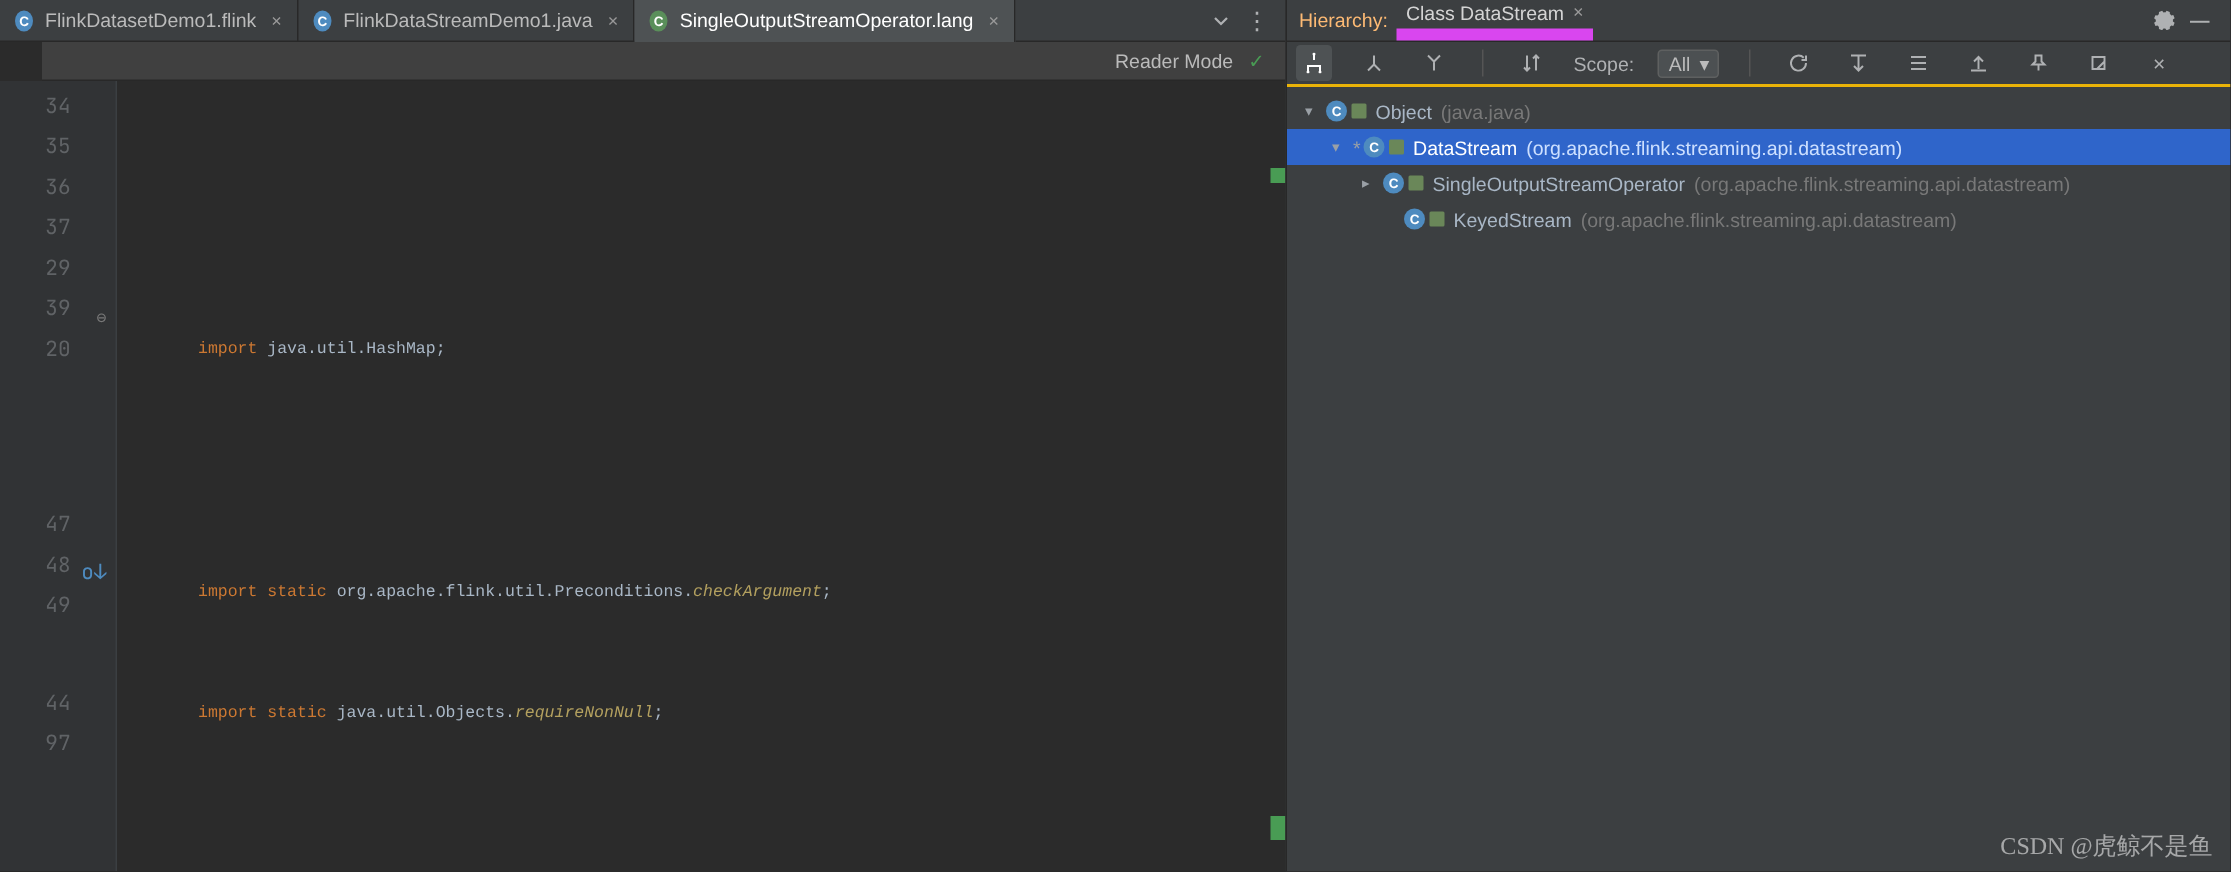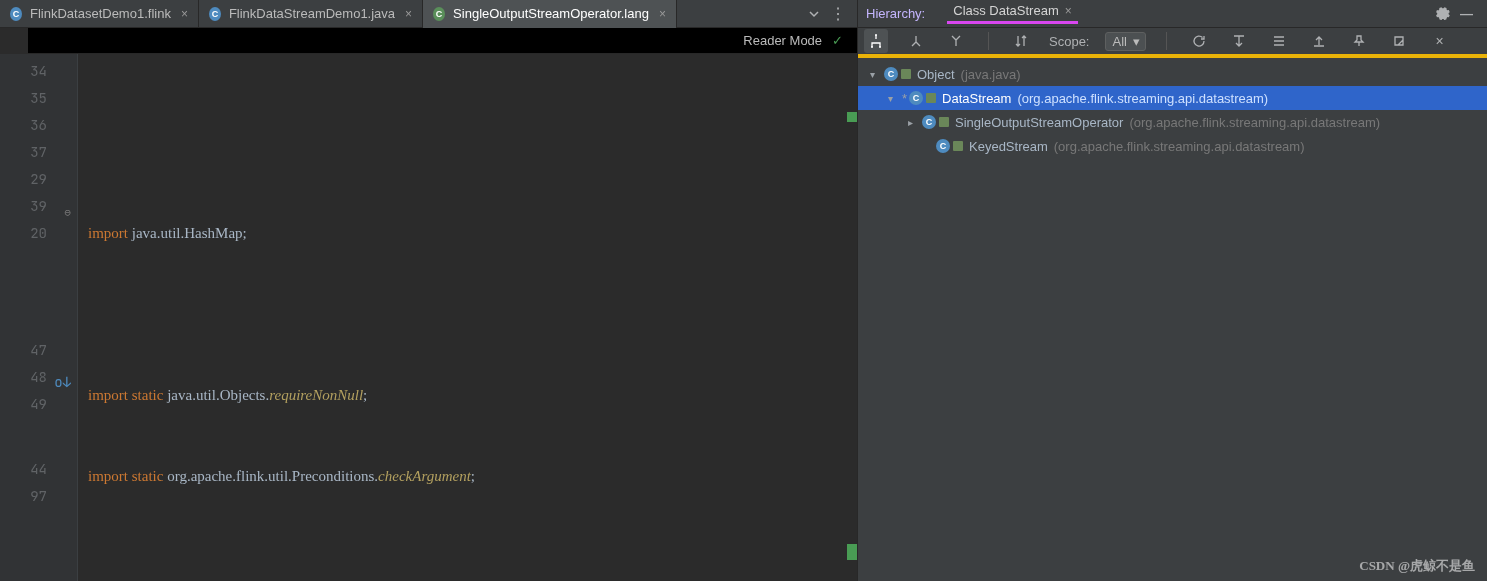--- a/index.html
+++ b/index.html
@@ -36,48 +36,48 @@
       white-space: nowrap;
     }
     .tab.active { background: #4e5254; color: #fff; }
     .tab .close { font-size: 12px; color: #999; margin-left: 4px; }
     .tab-icon { width: 14px; height: 14px; display: inline-flex; align-items: center; justify-content: center; }
     .tabs-right { margin-left: auto; display: flex; gap: 10px; align-items: center; padding: 0 6px; color: #afb1b3; }
     .reader-bar {
       display: flex;
       justify-content: flex-end;
       align-items: center;
-      background: #000000;
+      background: #404040;
       height: 26px;
       padding: 0 14px;
       border-bottom: 1px solid #282828;
       color: #bbbbbb;
       gap: 10px;
       margin-left: 28px;
     }
     .reader-bar .check { color: #499c54; }
-    .editor-body { flex: 1; display: flex; overflow: hidden; position: relative; }
+    .editor-body { flex: 1; display: flex; overflow: hidden; position: relative; gap: 44px; }
     .gutter {
       width: 78px;
       background: #313335;
       color: #606366;
       font-family: "JetBrains Mono", Consolas, monospace;
       font-size: 14px;
       text-align: right;
       padding: 4px 0;
       user-select: none;
       border-right: 1px solid #3b3f42;
     }
     .gutter .ln { height: 27px; line-height: 27px; padding-right: 30px; position: relative; }
     .gutter .fold { position: absolute; right: 6px; top: 6px; color: #787878; font-size: 11px; }
     .gutter .override { position: absolute; right: 6px; top: 5px; color: #4e8bbf; }
     .code {
       flex: 1;
-      font-family: Liberation Serif, serif;
-      font-size: 15px;
+      font-family: Liberation Mono, monospace;
+      font-size: 11px;
       padding: 4px 0 4px 10px;
       line-height: 27px;
       white-space: pre;
       overflow: hidden;
       position: relative;
     }
     .codeline { height: 27px; }
     .kw { color: #cc7832; }
     .fn-it { color: #b3a05f; font-style: italic; }
     .edge-mark { position: absolute; right: 0; width: 10px; height: 10px; background: #499c54; }
@@ -85,56 +85,56 @@
     .hierarchy { width: 630px; background: #3c3f41; border-left: 1px solid #282828; display: flex; flex-direction: column; }
     .hier-title {
       display: flex;
       align-items: center;
       height: 28px;
       padding: 0 8px;
       border-bottom: 1px solid #282828;
       color: #bbbbbb;
       gap: 6px;
     }
-    .hier-title .lbl { color: #c4b5fd; }
+    .hier-title .lbl { color: #fdba74; }
     .hier-tab {
-      border-bottom: 3px solid #d946ef;
+      border-bottom: 8px solid #d946ef;
       padding: 0 6px 3px;
-      margin-left: 16px;
+      margin-left: 0;
       color: #d4d4d4;
       display: flex;
       align-items: center;
       gap: 6px;
     }
     .hier-tab .close { color: #999; font-size: 12px; }
     .hier-tb {
       display: flex;
       align-items: center;
       height: 30px;
-      border-bottom: 4px solid #eab308;
+      border-bottom: 2px solid #eab308;
       padding: 0 6px;
       gap: 16px;
       color: #afb1b3;
     }
     .hier-tb .btn { width: 24px; height: 24px; display: flex; align-items: center; justify-content: center; cursor: pointer; border-radius: 3px; }
     .hier-tb .btn.active { background: #4e5254; color: #fff; }
     .hier-tb .sep { width: 1px; height: 18px; background: #555; margin: 0 4px; }
     .hier-tb .scope-dd { background: #4c5052; border: 1px solid #5e6060; border-radius: 3px; padding: 1px 6px; display: flex; align-items: center; gap: 6px; color: #bbb; }
     .hier-tree { flex: 1; padding: 4px 0; font-size: 13px; }
     .tree-row { display: flex; align-items: center; height: 24px; padding-left: 10px; cursor: pointer; white-space: nowrap; }
     .tree-row.selected { background: #2f65ca; color: #fff; }
     .tree-row.selected .pkg { color: #cde0ff; }
     .tree-row .arrow { width: 14px; color: #9aa0a6; font-size: 10px; }
     .tree-row .ci { display: inline-flex; align-items: center; margin-right: 6px; }
     .tree-row .pkg { color: #787878; margin-left: 6px; }
     .tree-row .star { color: #9aa0a6; margin-right: 2px; }
     .cls-icon { width: 14px; height: 14px; border-radius: 50%; background: #4e8bbf; display: inline-flex; align-items: center; justify-content: center; color: #fff; font-size: 9px; font-weight: bold; margin-right: 2px; }
     .final-icon { width: 10px; height: 10px; background: #6a8759; margin-left: 1px; border-radius: 1px; }
     .hier-right { margin-left: auto; display: flex; gap: 10px; padding-right: 6px; color: #afb1b3; }
-    .watermark { position: fixed; right: 12px; bottom: 6px; color: rgba(255,255,255,0.55); font-size: 13px; font-family: "Microsoft YaHei"; font-weight: bold; }
+    .watermark { position: fixed; right: 12px; bottom: 6px; color: rgba(255,255,255,0.55); font-size: 16px; font-family: "Microsoft YaHei"; }
     svg { display: block; }
   </style>
 </head>
 <body>
 
 <div class="main">
   <div class="editor-panel">
     <div class="tabs-bar">
       <div class="tab">
         <span class="tab-icon">
@@ -188,22 +188,22 @@
         <div class="ln" style="height:38px"></div>
         <div class="ln"><span>44</span></div>
         <div class="ln"><span>97</span></div>
         <div class="ln" style="height:90px"></div>
       </div>
       <div class="code">
         <div class="edge-mark" style="top:58px"></div>
         <div class="codeline"></div>
         <div class="codeline"><span class="kw">import</span><span> java.util.HashMap;</span></div>
         <div class="codeline"></div>
+        <div class="codeline"><span class="kw">import</span><span class="kw"> static</span><span> org.apache.flink.util.Preconditions.</span><span class="fn-it">checkArgument</span><span>;</span></div>
         <div class="codeline"><span class="kw">import</span><span class="kw"> static</span><span> java.util.Objects.</span><span class="fn-it">requireNonNull</span><span>;</span></div>
-        <div class="codeline"><span class="kw">import</span><span class="kw"> static</span><span> org.apache.flink.util.Preconditions.</span><span class="fn-it">checkArgument</span><span>;</span></div>
         
         
         
         
         
         
         
         
         <div class="edge-mark" style="top:490px;height:16px"></div>
         

